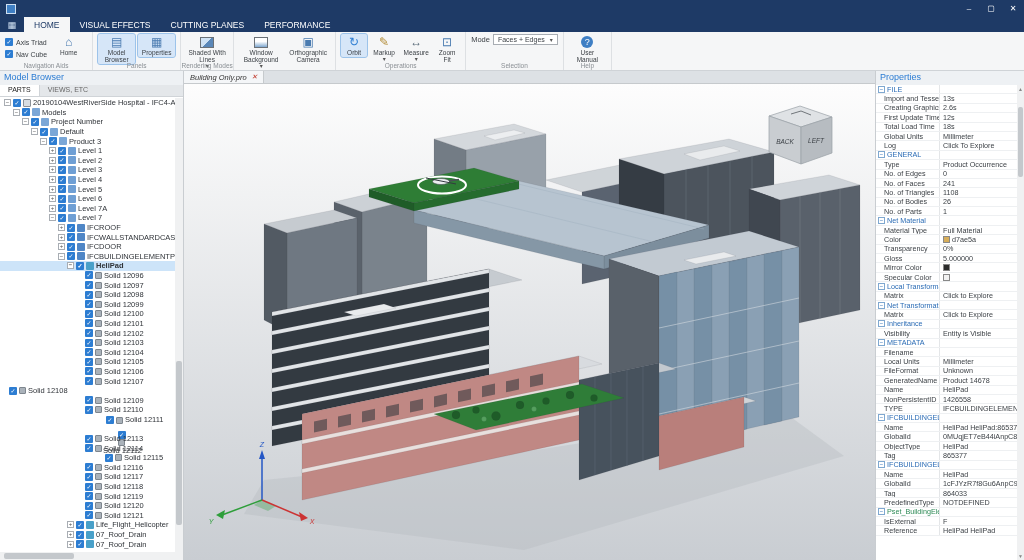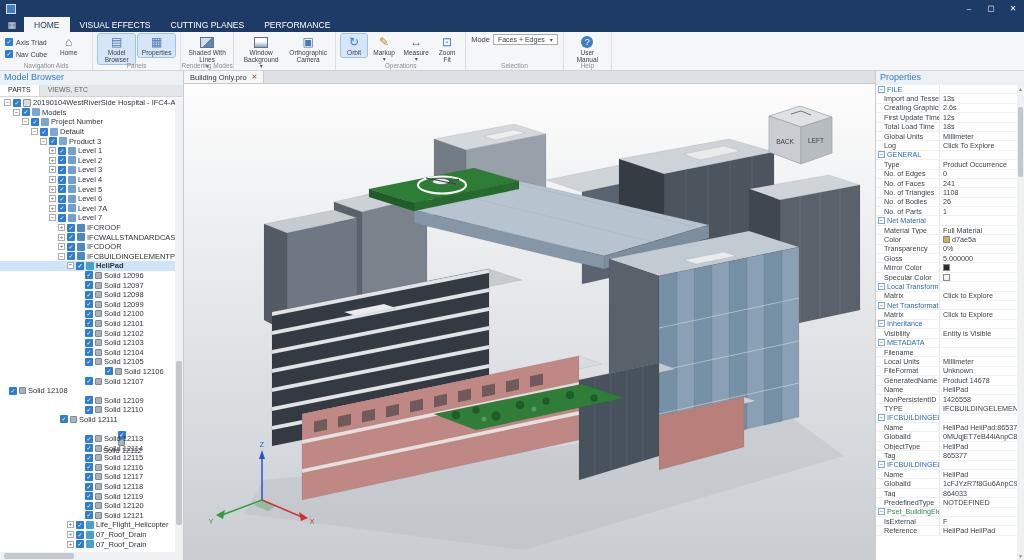--- a/index.html
+++ b/index.html
@@ -75,21 +75,21 @@
   .ticon.cat { background:#4f86c6; }
   .ticon.part { background:#49a0c9; }
   .ticon.solid { background:#aab2ba; border:1px solid #7e868e; width:7px; height:7px; }
   .vscroll { position:absolute; right:0; top:27px; bottom:8px; width:8px; background:#f0f1f2; }
   .vscroll .thumb { position:absolute; left:1px; right:1px; background:#c4c8cc; border-radius:2px; }
   .hscroll { height:8px; background:#f0f1f2; flex:none; position:relative; }
   .hscroll .thumb { position:absolute; top:1px; bottom:1px; left:4px; width:70px;
                     background:#c4c8cc; border-radius:2px; }
 
   
-  .viewport { flex:1; position:relative; background:#22c55e; }
+  .viewport { flex:1; position:relative; background:#22c55e;font-style:italic; }
   .vtabbar { height:13px; background:#dde1e5; border-bottom:1px solid #c6cacd; display:flex; }
   .vtab { background:#f4f6f8; border-right:1px solid #c6cacd; font-size:7.5px; color:#333;
           padding:1px 6px; display:flex; gap:5px; align-items:center; }
   .vtab .x { color:#c0392b; font-size:7px; }
   .canvas { position:absolute; top:13px; left:0; right:0; bottom:0;
             background:linear-gradient(#fdfdfd, #c9cdd2); }
   .canvas svg { position:absolute; inset:0; width:100%; height:100%; }
 
   
   .rightpanel { width:149px; background:#fff; border-left:1px solid #c9cdd1;
@@ -409,75 +409,75 @@
       <span class="tchk"></span>
       <span class="ticon solid"></span>
       <span>Solid 12104</span>
     </div>
         <div class="trow" style="padding-left: 76px;">
       <span class="texp"></span>
       <span class="tchk"></span>
       <span class="ticon solid"></span>
       <span>Solid 12105</span>
     </div>
+        <div class="trow" style="padding-left: 76px;">
+      <span class="texp"></span>
+      <span class="tchk"></span>
+      <span class="ticon solid"></span>
+      <span>Solid 12106</span>
+    </div>
+        <div class="trow" style="padding-left: 76px;">
+      <span class="texp"></span>
+      <span class="tchk"></span>
+      <span class="ticon solid"></span>
+      <span>Solid 12107</span>
+    </div>
+        <div class="trow" style="">
+      <span class="texp"></span>
+      <span class="tchk"></span>
+      <span class="ticon solid"></span>
+      <span>Solid 12108</span>
+    </div>
+        <div class="trow" style="padding-left: 76px;">
+      <span class="texp"></span>
+      <span class="tchk"></span>
+      <span class="ticon solid"></span>
+      <span>Solid 12109</span>
+    </div>
+        <div class="trow" style="padding-left: 76px;">
+      <span class="texp"></span>
+      <span class="tchk"></span>
+      <span class="ticon solid"></span>
+      <span>Solid 12110</span>
+    </div>
+        <div class="trow" style="padding-left: 97px; align-items: flex-end;">
+      <span class="texp"></span>
+      <span class="tchk"></span>
+      <span class="ticon solid"></span>
+      <span>Solid 12111</span>
+    </div>
+        <div class="trow" style="padding-left: 62px; flex-direction: column;">
+      <span class="texp"></span>
+      <span class="tchk"></span>
+      <span class="ticon solid"></span>
+      <span>Solid 12112</span>
+    </div>
+        <div class="trow" style="padding-left: 76px; align-items: center;">
+      <span class="texp"></span>
+      <span class="tchk"></span>
+      <span class="ticon solid"></span>
+      <span>Solid 12113</span>
+    </div>
+        <div class="trow" style="padding-left: 76px;">
+      <span class="texp"></span>
+      <span class="tchk"></span>
+      <span class="ticon solid"></span>
+      <span>Solid 12114</span>
+    </div>
         <div class="trow" style="padding-left: 96px;">
-      <span class="texp"></span>
-      <span class="tchk"></span>
-      <span class="ticon solid"></span>
-      <span>Solid 12106</span>
-    </div>
-        <div class="trow" style="padding-left: 76px;">
-      <span class="texp"></span>
-      <span class="tchk"></span>
-      <span class="ticon solid"></span>
-      <span>Solid 12107</span>
-    </div>
-        <div class="trow" style="">
-      <span class="texp"></span>
-      <span class="tchk"></span>
-      <span class="ticon solid"></span>
-      <span>Solid 12108</span>
-    </div>
-        <div class="trow" style="padding-left: 76px;">
-      <span class="texp"></span>
-      <span class="tchk"></span>
-      <span class="ticon solid"></span>
-      <span>Solid 12109</span>
-    </div>
-        <div class="trow" style="padding-left: 76px;">
-      <span class="texp"></span>
-      <span class="tchk"></span>
-      <span class="ticon solid"></span>
-      <span>Solid 12110</span>
-    </div>
-        <div class="trow" style="padding-left: 51px;">
-      <span class="texp"></span>
-      <span class="tchk"></span>
-      <span class="ticon solid"></span>
-      <span>Solid 12111</span>
-    </div>
-        <div class="trow" style="padding-left: 62px; flex-direction: column;">
-      <span class="texp"></span>
-      <span class="tchk"></span>
-      <span class="ticon solid"></span>
-      <span>Solid 12112</span>
-    </div>
-        <div class="trow" style="padding-left: 76px; align-items: center;">
-      <span class="texp"></span>
-      <span class="tchk"></span>
-      <span class="ticon solid"></span>
-      <span>Solid 12113</span>
-    </div>
-        <div class="trow" style="padding-left: 76px;">
-      <span class="texp"></span>
-      <span class="tchk"></span>
-      <span class="ticon solid"></span>
-      <span>Solid 12114</span>
-    </div>
-        <div class="trow" style="padding-left: 76px;">
       <span class="texp"></span>
       <span class="tchk"></span>
       <span class="ticon solid"></span>
       <span>Solid 12115</span>
     </div>
         <div class="trow" style="padding-left: 76px;">
       <span class="texp"></span>
       <span class="tchk"></span>
       <span class="ticon solid"></span>
       <span>Solid 12116</span>

